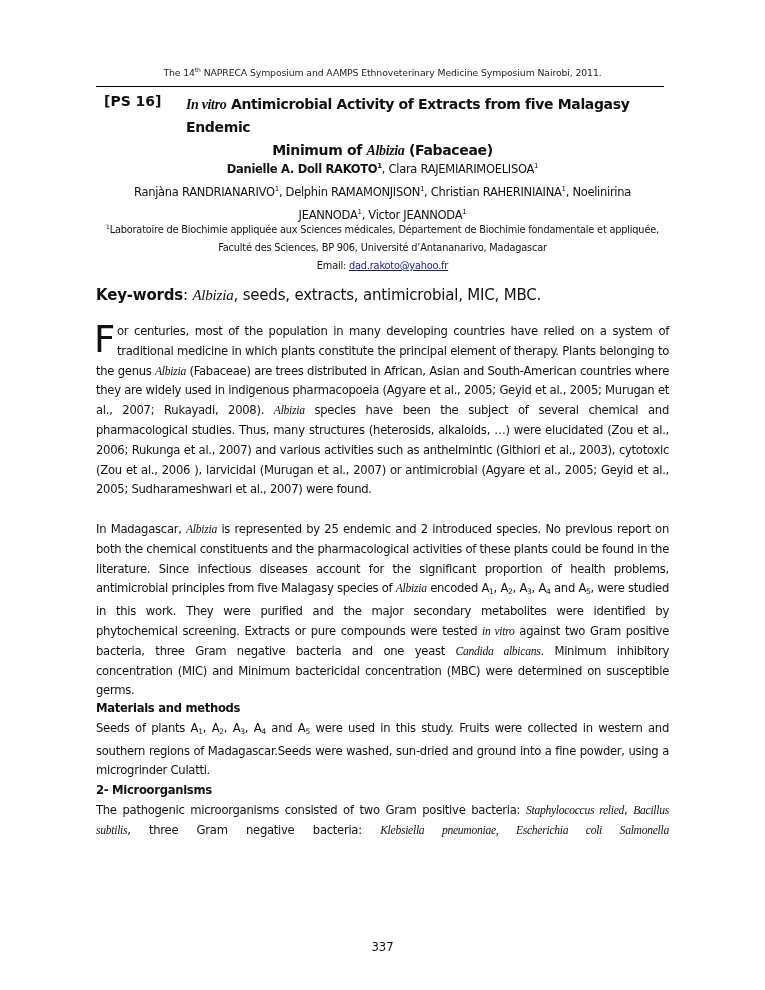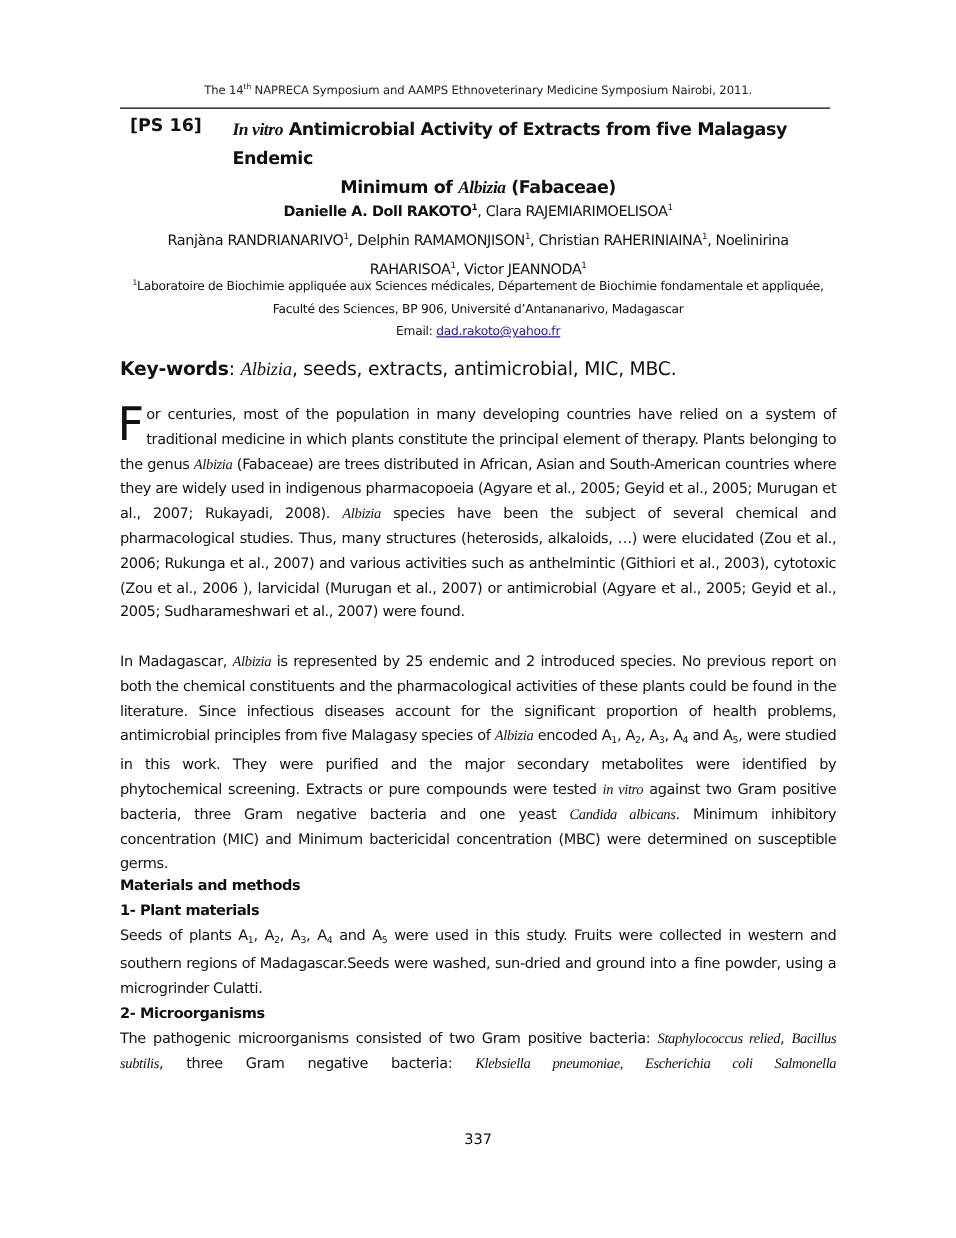--- a/index.html
+++ b/index.html
@@ -18,21 +18,21 @@
   .authors sup { font-size: 7px; vertical-align: 5px; }
   .affil { position: absolute; left: 0; top: 218px; width: 573px; text-align: center; font-size: 9.8px; line-height: 18px; letter-spacing: -0.2px; }
   .affil sup { font-size: 6px; vertical-align: 4px; }
   .affil a { color: #1a1aa8; text-decoration: underline; text-align: center; }
   .keywords { position: absolute; left: 0; top: 286px; font-size: 15px; letter-spacing: -0.2px; }
   .section { position: absolute; left: 0; width: 573px; font-size: 11.6px; line-height: 19.8px; letter-spacing: -0.28px; }
   .section p { margin: 0; text-align: justify; }
   .h { font-weight: bold; font-size: 11.6px; line-height: 19.8px; letter-spacing: -0.3px; }
   .dropcap { float: left; font-size: 37px; line-height: 32px; height: 34px; margin: 2px 2px 0 -2px; font-family: "DejaVu Sans", sans-serif; font-weight: normal; }
   sub { font-size: 7.5px; vertical-align: -2px; }
-  .pageno { position: absolute; left: 0; top: 904px; width: 573px; text-align: center; font-size: 11.6px; }
+  .pageno { position: absolute; left: 0; top: 940px; width: 573px; text-align: center; font-size: 11.6px; }
   i { font-style: italic; font-family: Liberation Serif, serif; }
 </style>
 </head>
 <body>
 
 <div class="page">
 
   <div class="running-head">
     <span>The 14</span><sup>th</sup><span> NAPRECA Symposium and AAMPS Ethnoveterinary Medicine Symposium Nairobi, 2011.</span>
   </div>
@@ -40,40 +40,39 @@
 
   <div class="title-block">
     <span class="ps-code">[PS 16]</span>
     <div class="title-line l1"><i>In vitro</i><span> Antimicrobial Activity of Extracts from five Malagasy Endemic</span></div>
     <div class="title-line"><span>Minimum of </span><i>Albizia</i><span> (Fabaceae)</span></div>
   </div>
 
   <div class="authors">
     <div><b>Danielle A. Doll RAKOTO</b><sup><b>1</b></sup><span>, Clara RAJEMIARIMOELISOA</span><sup>1</sup></div>
     <div><span>Ranjàna RANDRIANARIVO</span><sup>1</sup><span>, Delphin RAMAMONJISON</span><sup>1</sup><span>, Christian RAHERINIAINA</span><sup>1</sup><span>, Noelinirina</span></div>
-    <div><span>RAHARISOA</span><sup>1</sup><span>, Victor JEANNODA</span><sup>1</sup></div>
+    <div><span>JEANNODA</span><sup>1</sup><span>, Victor JEANNODA</span><sup>1</sup></div>
   </div>
 
   <div class="affil">
     <div><sup>1</sup><span>Laboratoire de Biochimie appliquée aux Sciences médicales, Département de Biochimie fondamentale et appliquée,</span></div>
     <div>Faculté des Sciences, BP 906, Université d’Antananarivo, Madagascar</div>
     <div><span>Email: </span><a href="#">dad.rakoto@yahoo.fr</a></div>
   </div>
 
   <div class="keywords">
     <b>Key-words</b><span>: </span><i>Albizia</i><span>, seeds, extracts, antimicrobial, MIC, MBC.</span>
   </div>
 
   <div class="section" style="top:322px;">
     <p><span class="dropcap">F</span><span>or centuries, most of the population in many developing countries have relied on a system of traditional medicine in which plants constitute the principal element of therapy. Plants belonging to the genus </span><i>Albizia</i><span> (Fabaceae) are trees distributed in African, Asian and South-American countries where they are widely used in indigenous pharmacopoeia (Agyare et al., 2005; Geyid et al., 2005; Murugan et al., 2007; Rukayadi, 2008). </span><i>Albizia</i><span> species have been the subject of several chemical and pharmacological studies. Thus, many structures (heterosids, alkaloids, …) were elucidated (Zou et al., 2006; Rukunga et al., 2007) and various activities such as anthelmintic (Githiori et al., 2003), cytotoxic (Zou et al., 2006 ), larvicidal (Murugan et al., 2007) or antimicrobial (Agyare et al., 2005; Geyid et al., 2005; Sudharameshwari et al., 2007) were found.</span></p>
     <p style="margin-top:19.8px;"><span>In Madagascar, </span><i>Albizia</i><span> is represented by 25 endemic and 2 introduced species. No previous report on both the chemical constituents and the pharmacological activities of these plants could be found in the literature. Since infectious diseases account for the significant proportion of health problems, antimicrobial principles from five Malagasy species of </span><i>Albizia</i><span> encoded A</span><sub>1</sub><span>, </span><span>A</span><sub>2</sub><span>, </span><span>A</span><sub>3</sub><span>, </span><span>A</span><sub>4</sub><span> and </span><span>A</span><sub>5</sub><span>,</span><span> were studied in this work. They were purified and the major secondary metabolites were identified by phytochemical screening. Extracts or pure compounds were tested </span><i>in vitro</i><span> against two Gram positive bacteria, three Gram negative bacteria and one yeast </span><i>Candida albicans</i><span>. Minimum inhibitory concentration (MIC) and Minimum bactericidal concentration (MBC) were determined on susceptible germs.</span></p>
   </div>
 
   <div class="section" style="top:699px;">
     <div class="h">Materials and methods</div>
-    <div class="h">1- Plant materials</div>
     <p><span>Seeds of plants A</span><sub>1</sub><span>, </span><span>A</span><sub>2</sub><span>, </span><span>A</span><sub>3</sub><span>, </span><span>A</span><sub>4</sub><span> and </span><span>A</span><sub>5</sub><span> were used in this study. Fruits were collected in western and southern regions of Madagascar.Seeds were washed, sun-dried and ground into a fine powder, using a microgrinder Culatti.</span></p>
     <div class="h">2- Microorganisms</div>
     <p style="text-align-last: justify;"><span>The pathogenic microorganisms consisted of two Gram positive bacteria:  </span><i>Staphylococcus relied</i><span>, </span><i>Bacillus subtilis</i><span>, three Gram negative bacteria: </span><i>Klebsiella pneumoniae, Escherichia coli Salmonella</i></p>
   </div>
 
   <div class="pageno">337</div>
 </div>
 
 </body></html>

